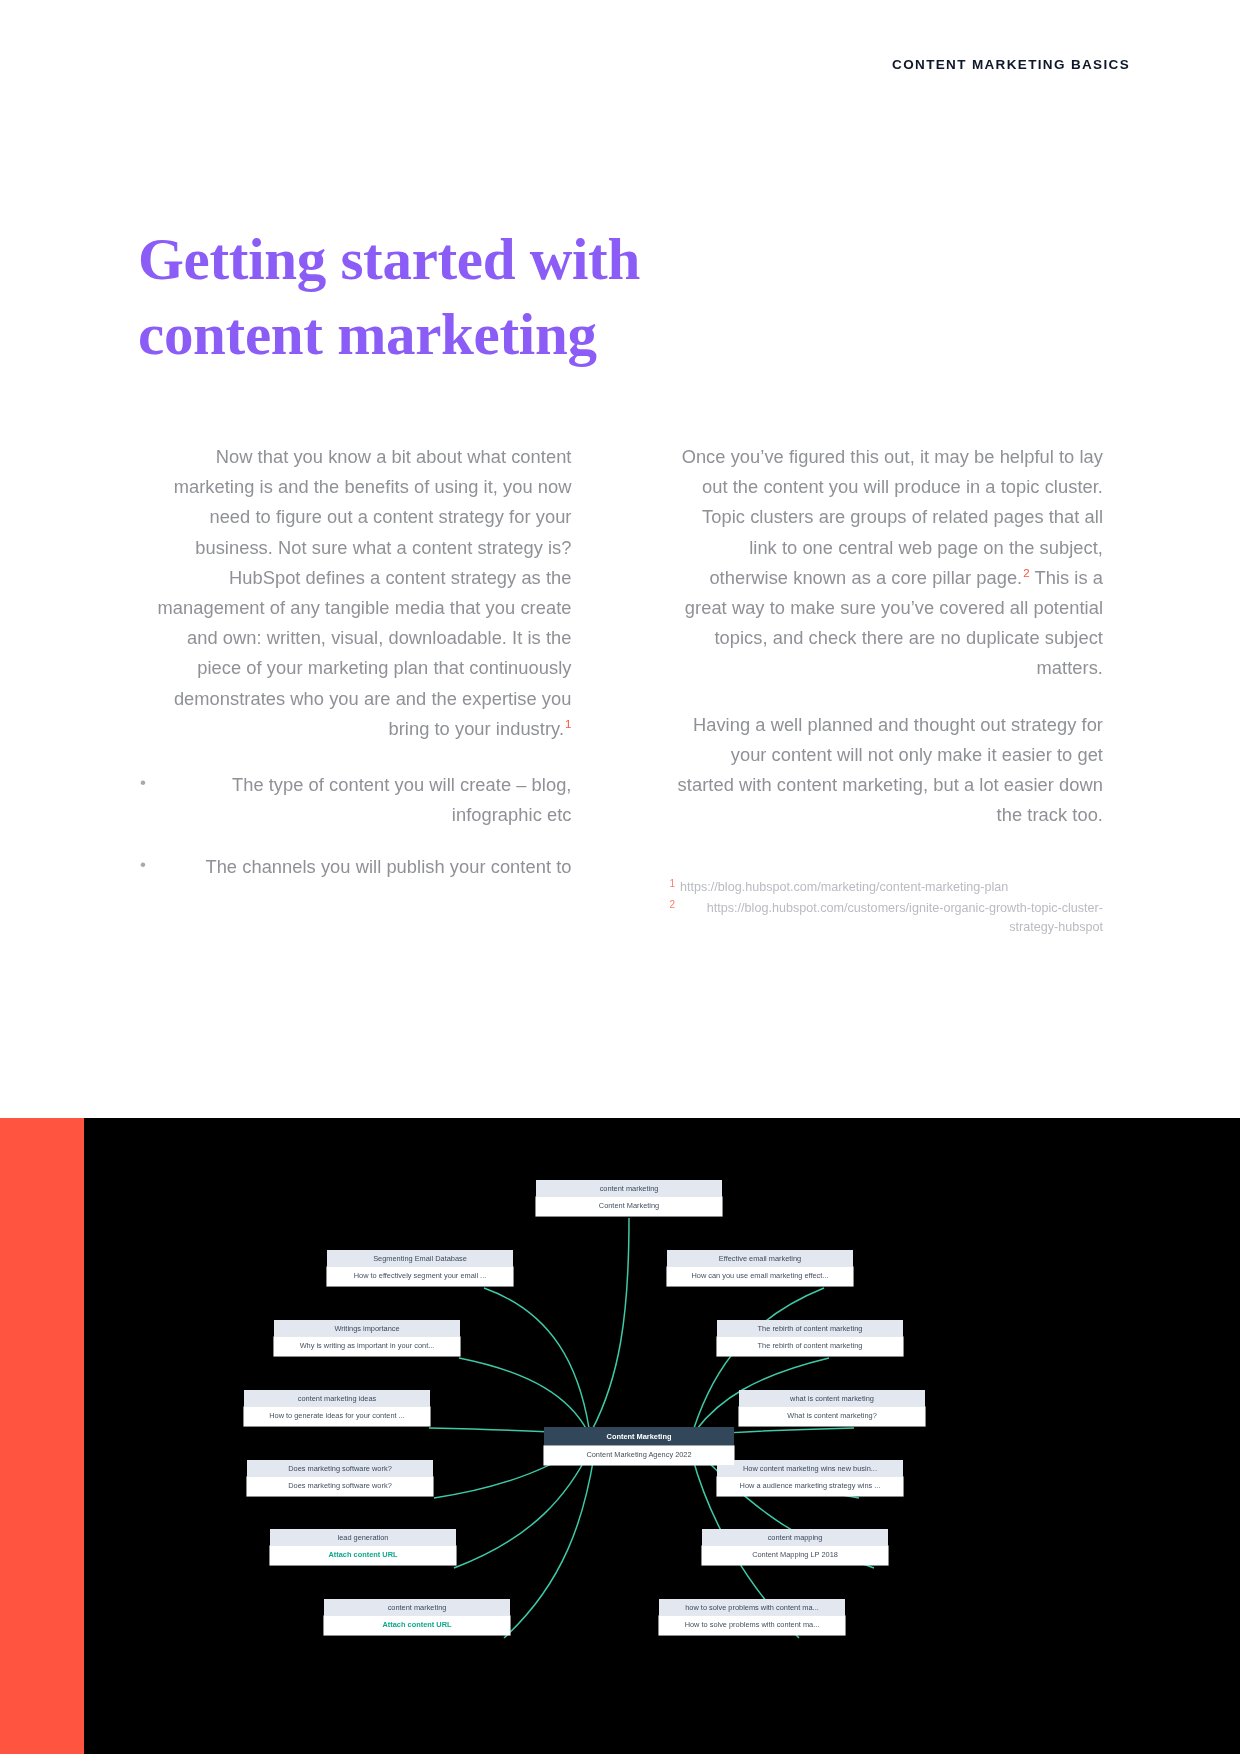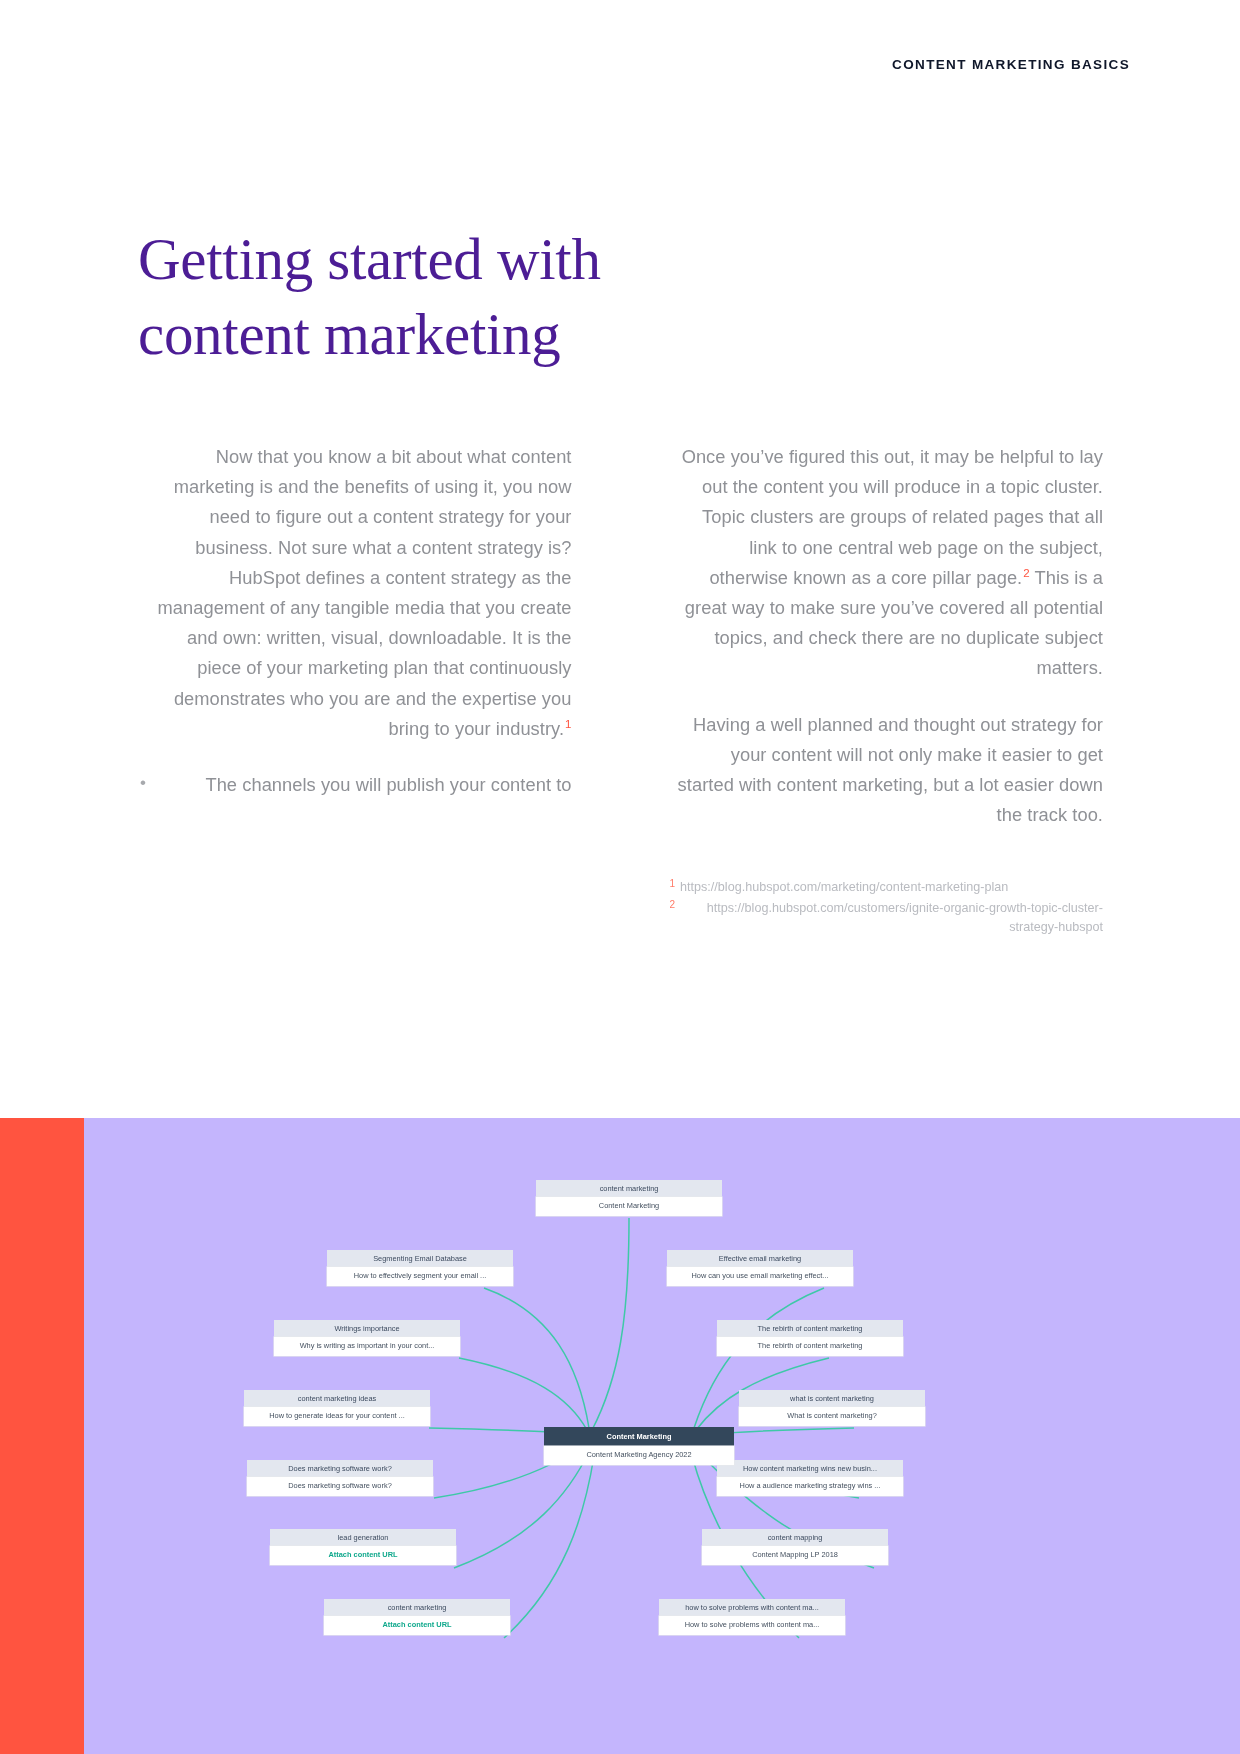--- a/index.html
+++ b/index.html
@@ -34,22 +34,22 @@
 
   
   .page-title {
     position: absolute;
     left: 138px;
     top: 222px;
     width: 640px;
     font-family: "Liberation Serif", "DejaVu Serif", serif;
     font-size: 59px;
     line-height: 1.27;
-    color: #4c1d95;
-    font-weight: 400;
+    color: #8b5cf6;
+    font-weight: 700;
     letter-spacing: -0.3px;
   }
 
   
   .columns {
     position: absolute;
     left: 138px;
     top: 442px;
     width: 965px;
     display: flex;
@@ -112,21 +112,21 @@
   }
   .footnote .url { word-break: break-word; }
 
   
   .diagram-band {
     position: absolute;
     left: 0;
     top: 1118px;
     width: 1240px;
     height: 636px;
-    background: #c4b5fd;
+    background: #000000;
   }
   .accent-bar {
     position: absolute;
     left: 0;
     top: 0;
     width: 84px;
     height: 636px;
     background: #ff5440;
   }
 
@@ -190,20 +190,21 @@
   <div class="header-label">CONTENT MARKETING BASICS</div>
 </div>
 
 <h1 class="page-title">Getting started with content marketing</h1>
 
 <div class="columns">
 
   <div class="col">
     <p><span>Now that you know a bit about what content marketing is and the benefits of using it, you now need to figure out a content strategy for your business. Not sure what a content strategy is? HubSpot defines a content strategy as the management of any tangible media that you create and own: written, visual, downloadable. It is the piece of your marketing plan that continuously demonstrates who you are and the expertise you bring to your industry.</span><sup class="ref">1</sup></p>
     <ul class="bullets">
+      <li>The type of content you will create – blog, infographic etc</li>
       <li>The channels you will publish your content to</li>
     </ul>
   </div>
 
   <div class="col">
     <p><span>Once you’ve figured this out, it may be helpful to lay out the content you will produce in a topic cluster. Topic clusters are groups of related pages that all link to one central web page on the subject, otherwise known as a core pillar page.</span><sup class="ref">2</sup><span> This is a great way to make sure you’ve covered all potential topics, and check there are no duplicate subject matters.</span></p>
     <p>Having a well planned and thought out strategy for your content will not only make it easier to get started with content marketing, but a lot easier down the track too.</p>
 
     <div class="footnotes">
       <div class="footnote">

